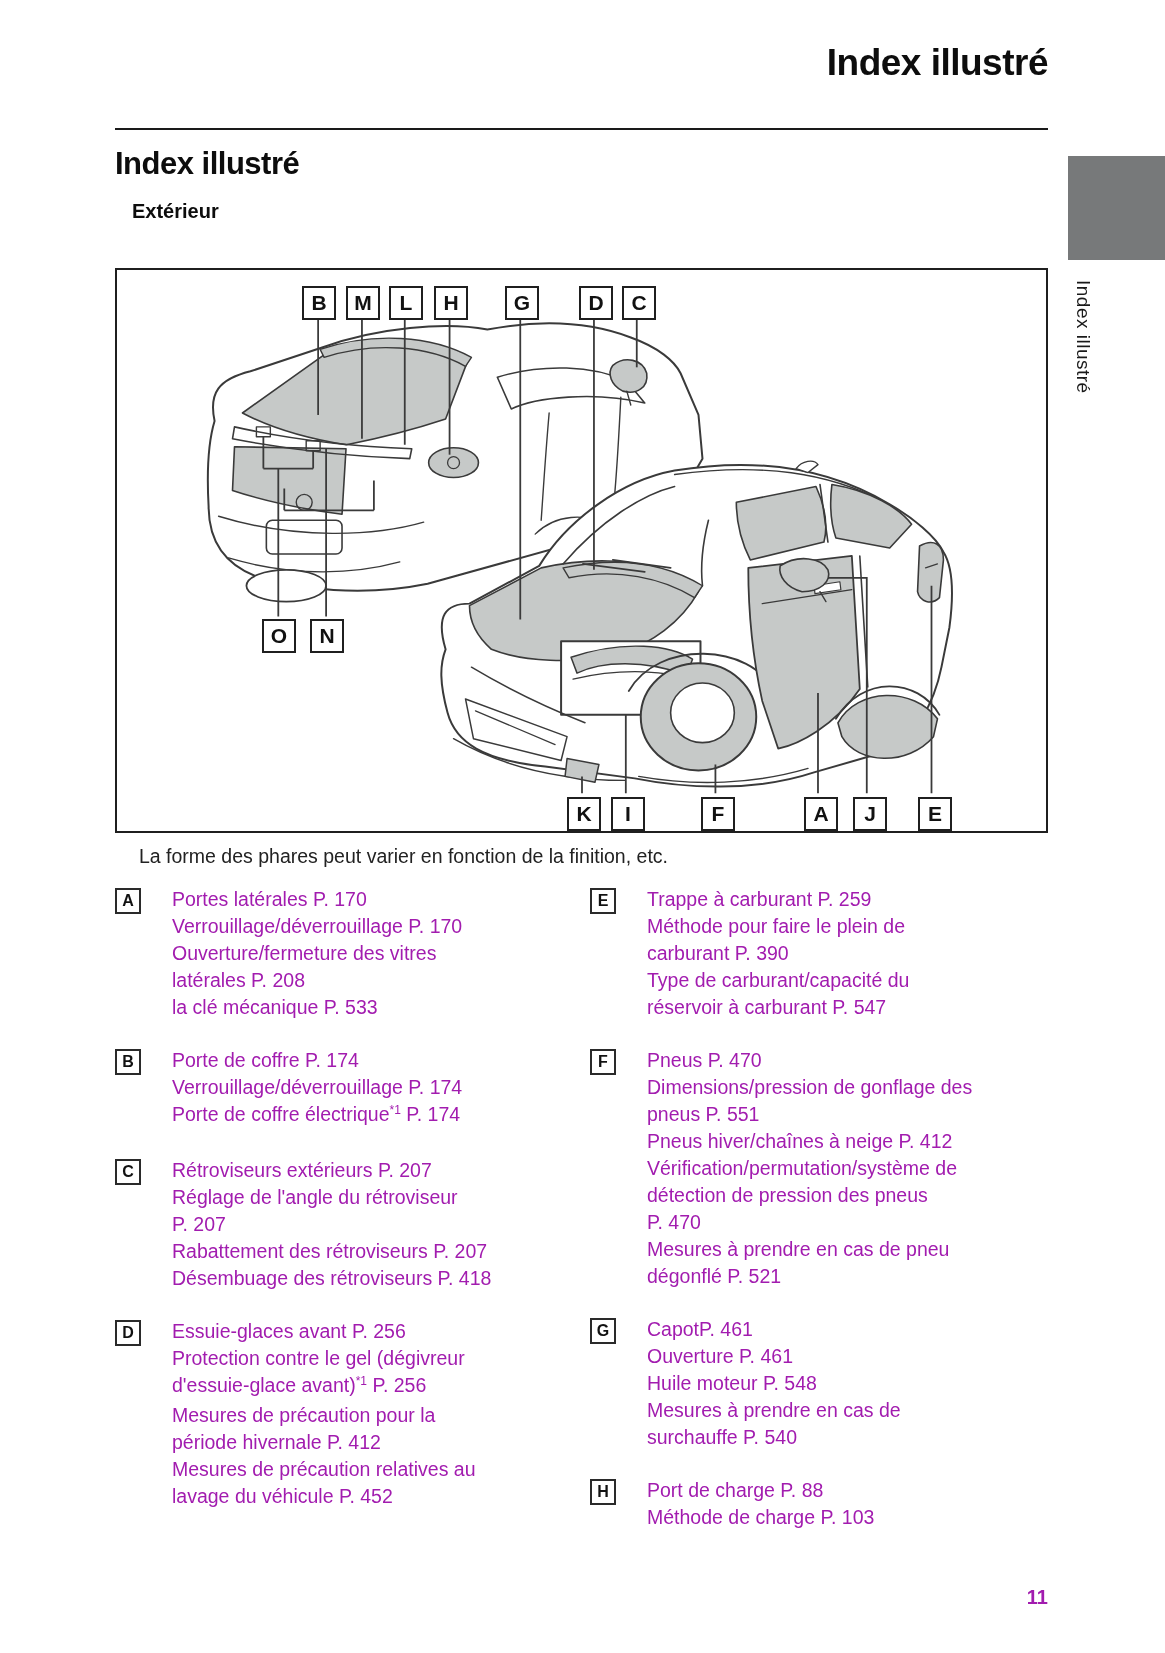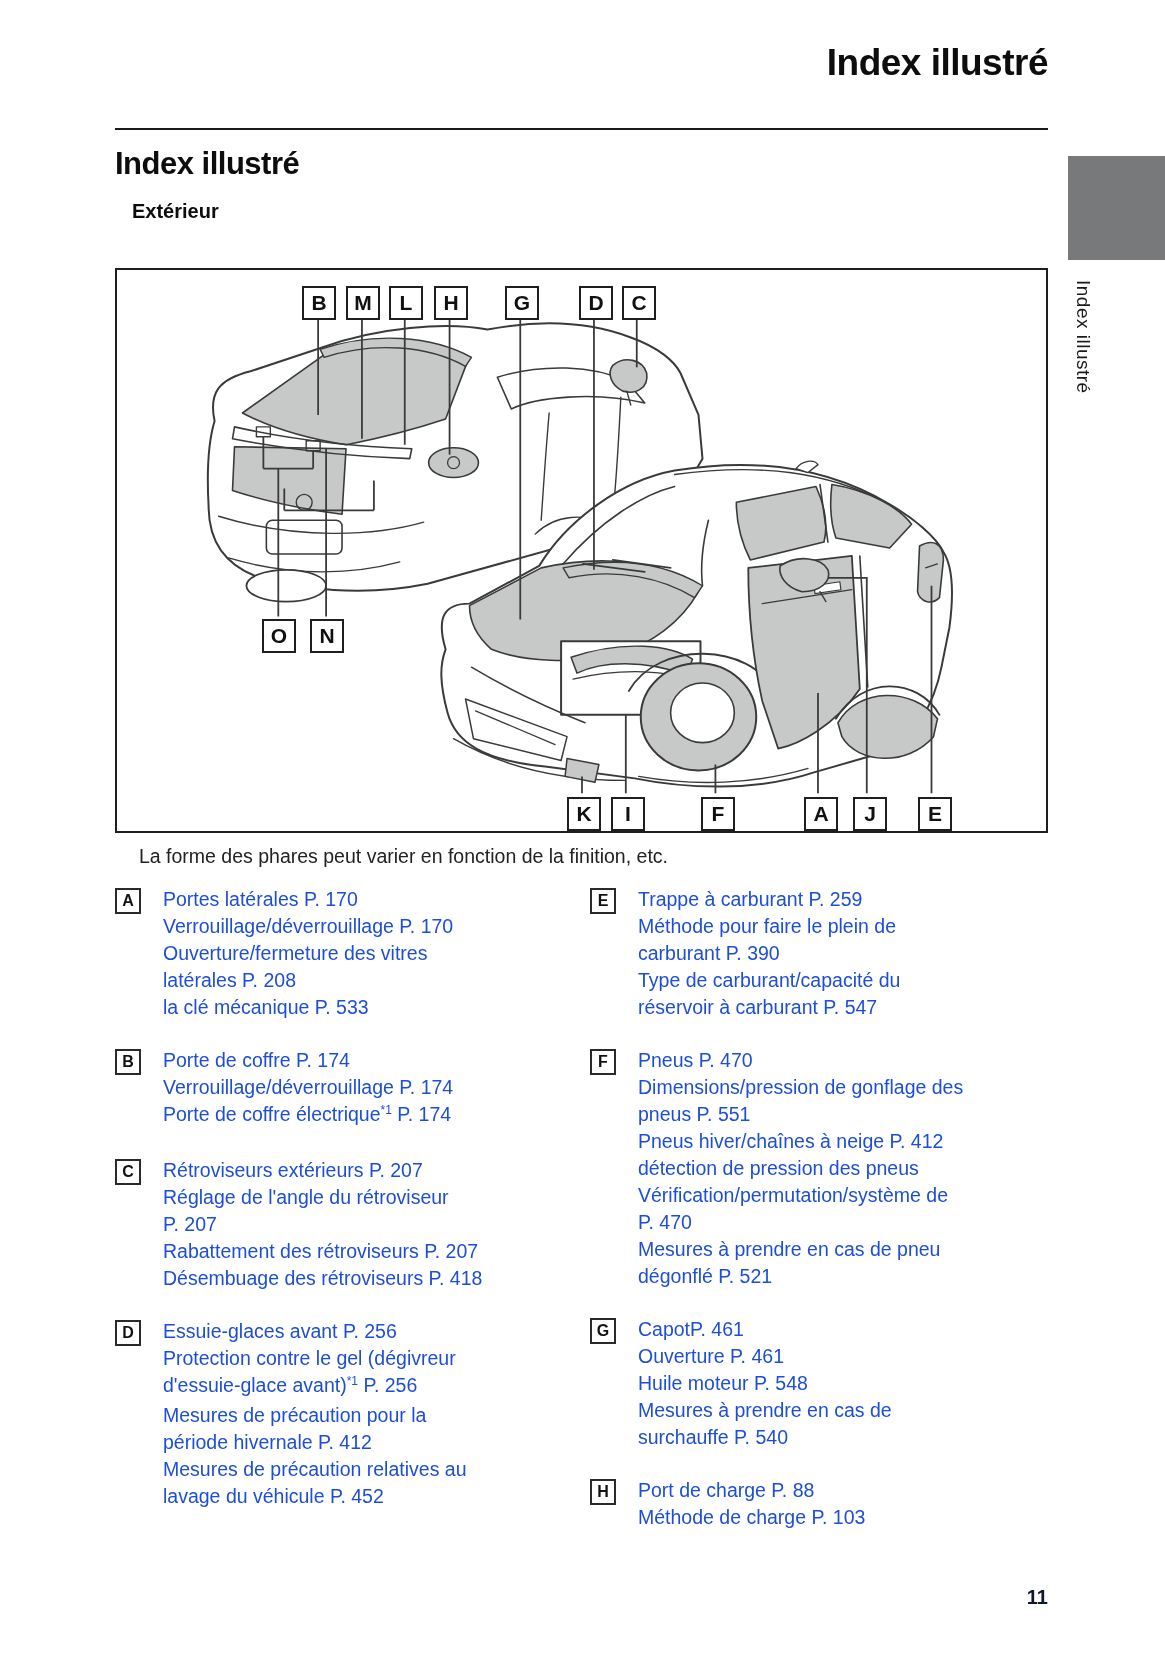--- a/index.html
+++ b/index.html
@@ -26,24 +26,24 @@
 
   .caption{position:absolute;left:115px;top:845px;font-size:19.5px;color:#222;margin-left:24px;}
 
   .col{position:absolute;width:470px;}
   #col-left{left:115px;top:886px;}
   #col-right{left:590px;top:886px;}
   .item{display:flex;margin-bottom:26px;}
   .badge{flex:0 0 auto;width:26px;height:26px;border:2px solid #2a2a2a;box-sizing:border-box;
     display:flex;align-items:center;justify-content:center;font-size:16px;font-weight:bold;
     color:#111;margin-top:2px;}
-  .lines{margin-left:22px;font-size:19.5px;line-height:27px;white-space:nowrap;color:#1d4ed8;}
+  .lines{margin-left:31px;font-size:19.5px;line-height:27px;white-space:nowrap;color:#a21caf;}
   .sup{font-size:12px;position:relative;top:-7px;}
 
-  .page-number{position:absolute;top:1586px;right:117px;font-size:20px;font-weight:bold;color:#0f172a;}
+  .page-number{position:absolute;top:1586px;right:117px;font-size:20px;font-weight:bold;color:#a21caf;}
 </style>
 </head>
 <body>
 
 <div id="page">
 
   <div class="header-title">Index illustré</div>
   <div class="rule"></div>
   <div class="section-title">Index illustré</div>
   <div class="subsection-title">Extérieur</div>
@@ -246,22 +246,22 @@
         </div>
   </div>
 
   <div class="item">
     <div class="badge">F</div>
     <div class="lines">
           <div>Pneus P. 470</div>
           <div>Dimensions/pression de gonflage des</div>
           <div>pneus P. 551</div>
           <div>Pneus hiver/chaînes à neige P. 412</div>
+          <div>Vérification/permutation/système de</div>
           <div>détection de pression des pneus</div>
-          <div>Vérification/permutation/système de</div>
           <div>P. 470</div>
           <div>Mesures à prendre en cas de pneu</div>
           <div>dégonflé P. 521</div>
         </div>
   </div>
 
   <div class="item">
     <div class="badge">G</div>
     <div class="lines">
           <div>CapotP. 461</div>

